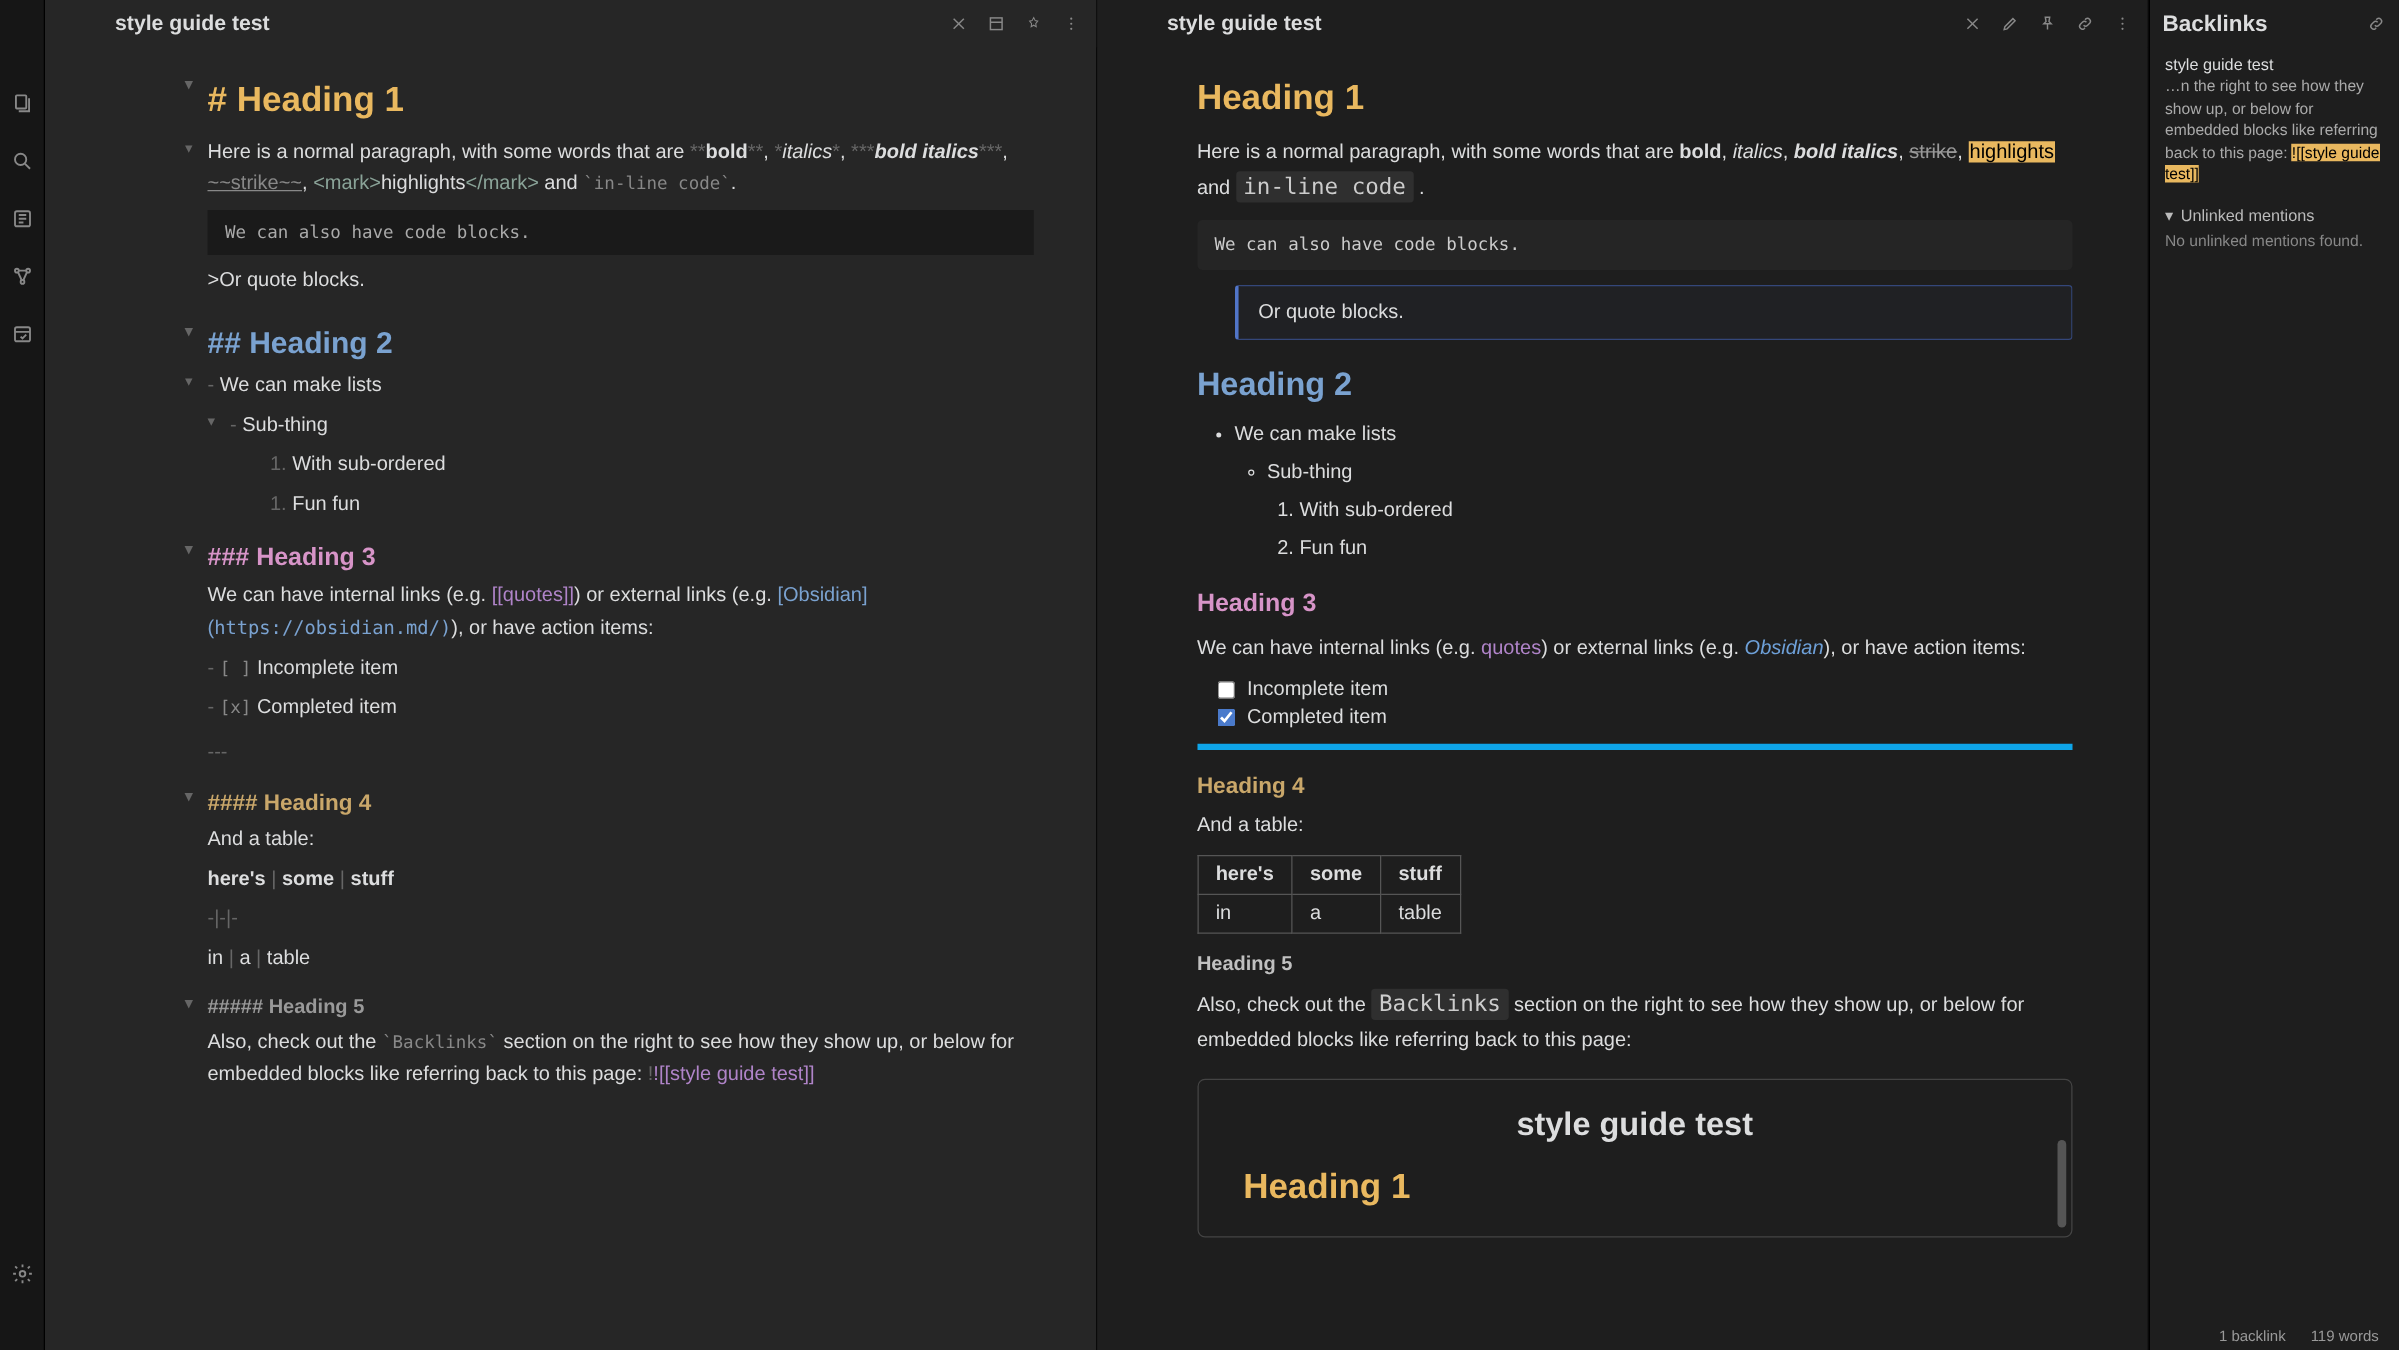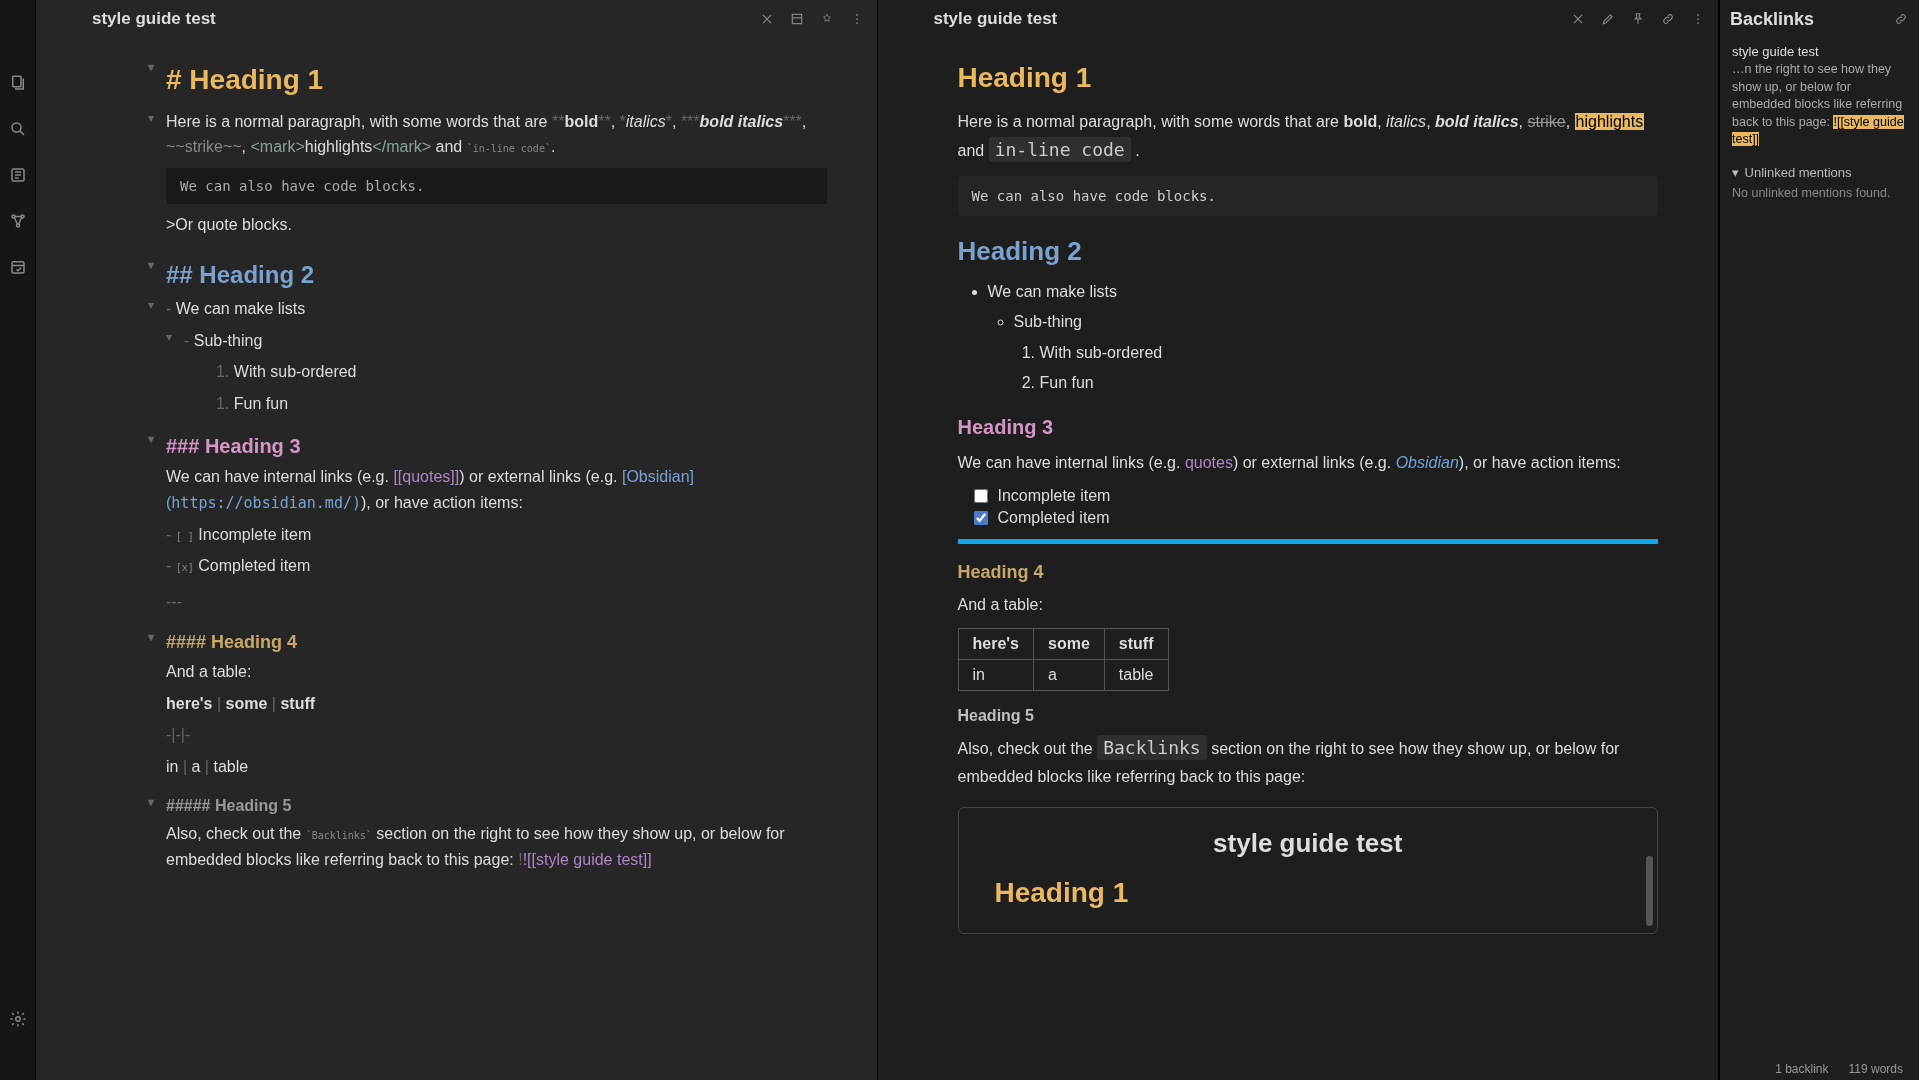--- a/index.html
+++ b/index.html
@@ -76,33 +76,33 @@
   .fold { position:absolute; left:-18px; color:#666; font-size:12px; cursor:pointer;}
   .src-line { position:relative; line-height:1.6;}
   .h1-src { color:#e9b85f; font-size:28px; font-weight:600; margin-bottom:6px;}
   .h2-src { color:#7aa2d0; font-size:24px; font-weight:600; margin-top:18px; margin-bottom:2px;}
   .h3-src { color:#d794c8; font-size:20px; font-weight:600; margin-top:14px; margin-bottom:2px;}
   .h4-src { color:#c9a76a; font-size:18px; font-weight:600; margin-top:14px; margin-bottom:2px;}
   .h5-src { color:#999; font-size:16px; font-weight:600; margin-top:14px; margin-bottom:2px;}
   .src-para { color:#dcddde; margin-bottom:6px;}
   .dim { color:#666; }
   .mark-tag { color:#8aa398; }
-  .code-inline { color:#888; font-family: ui-monospace, Menlo, monospace; font-size:10px;}
+  .code-inline { color:#888; font-family: ui-monospace, Menlo, monospace; font-size:14px;}
   .code-block-src {
     background:#1a1a1a;
     padding:10px 14px;
     margin:8px 0;
     color:#aaa;
     font-family: ui-monospace, Menlo, monospace;
     font-size:14px;
   }
   .link-internal { color:#b084c9;}
   .link-ext-t { color:#7aa2d0;}
   .link-url { color:#7aa2d0; font-family: ui-monospace, Menlo, monospace; font-size:15px;}
-  .strike-src { color:#888;}
+  .strike-src { color:#888;text-decoration:underline;}
   .bullet-dim { color:#666;}
   .indent1 { margin-left:18px;}
   .indent2 { margin-left:50px;}
   .bold { font-weight:700;}
   .italic { font-style:italic;}
   
   
   .h1-p { color:#e9b85f; font-size:28px; font-weight:700; margin-bottom:14px;}
   .h2-p { color:#7aa2d0; font-size:26px; font-weight:600; margin:20px 0 10px;}
   .h3-p { color:#d794c8; font-size:20px; font-weight:600; margin:18px 0 10px;}
@@ -323,20 +323,21 @@
               <circle cx="12" cy="12" r="1.5"></circle>
               <circle cx="12" cy="19" r="1.5"></circle>
             </svg>
           </div>
       </div>
     </div>
     <div class="content">
       <h1 class="h1-p">Heading 1</h1>
       <p class="pv-para"><span>Here is a normal paragraph, with some words that are </span><span class="bold">bold</span><span>, </span><span class="italic">italics</span><span>, </span><span class="bi">bold italics</span><span>, </span><span class="strike">strike</span><span>, </span><span class="hl">highlights</span><span> and </span><span class="inline-code-p">in-line code</span><span> .</span></p>
       <div class="code-block-p">We can also have code blocks.</div>
+      <div class="quote-p">Or quote blocks.</div>
       <h2 class="h2-p">Heading 2</h2>
       <ul class="pv">
         <li><span>We can make lists</span>
           <ul>
               <li><span>Sub-thing</span>
             <ol class="pv">
               <li>With sub-ordered</li>
               <li>Fun fun</li>
             </ol>
           </li>

